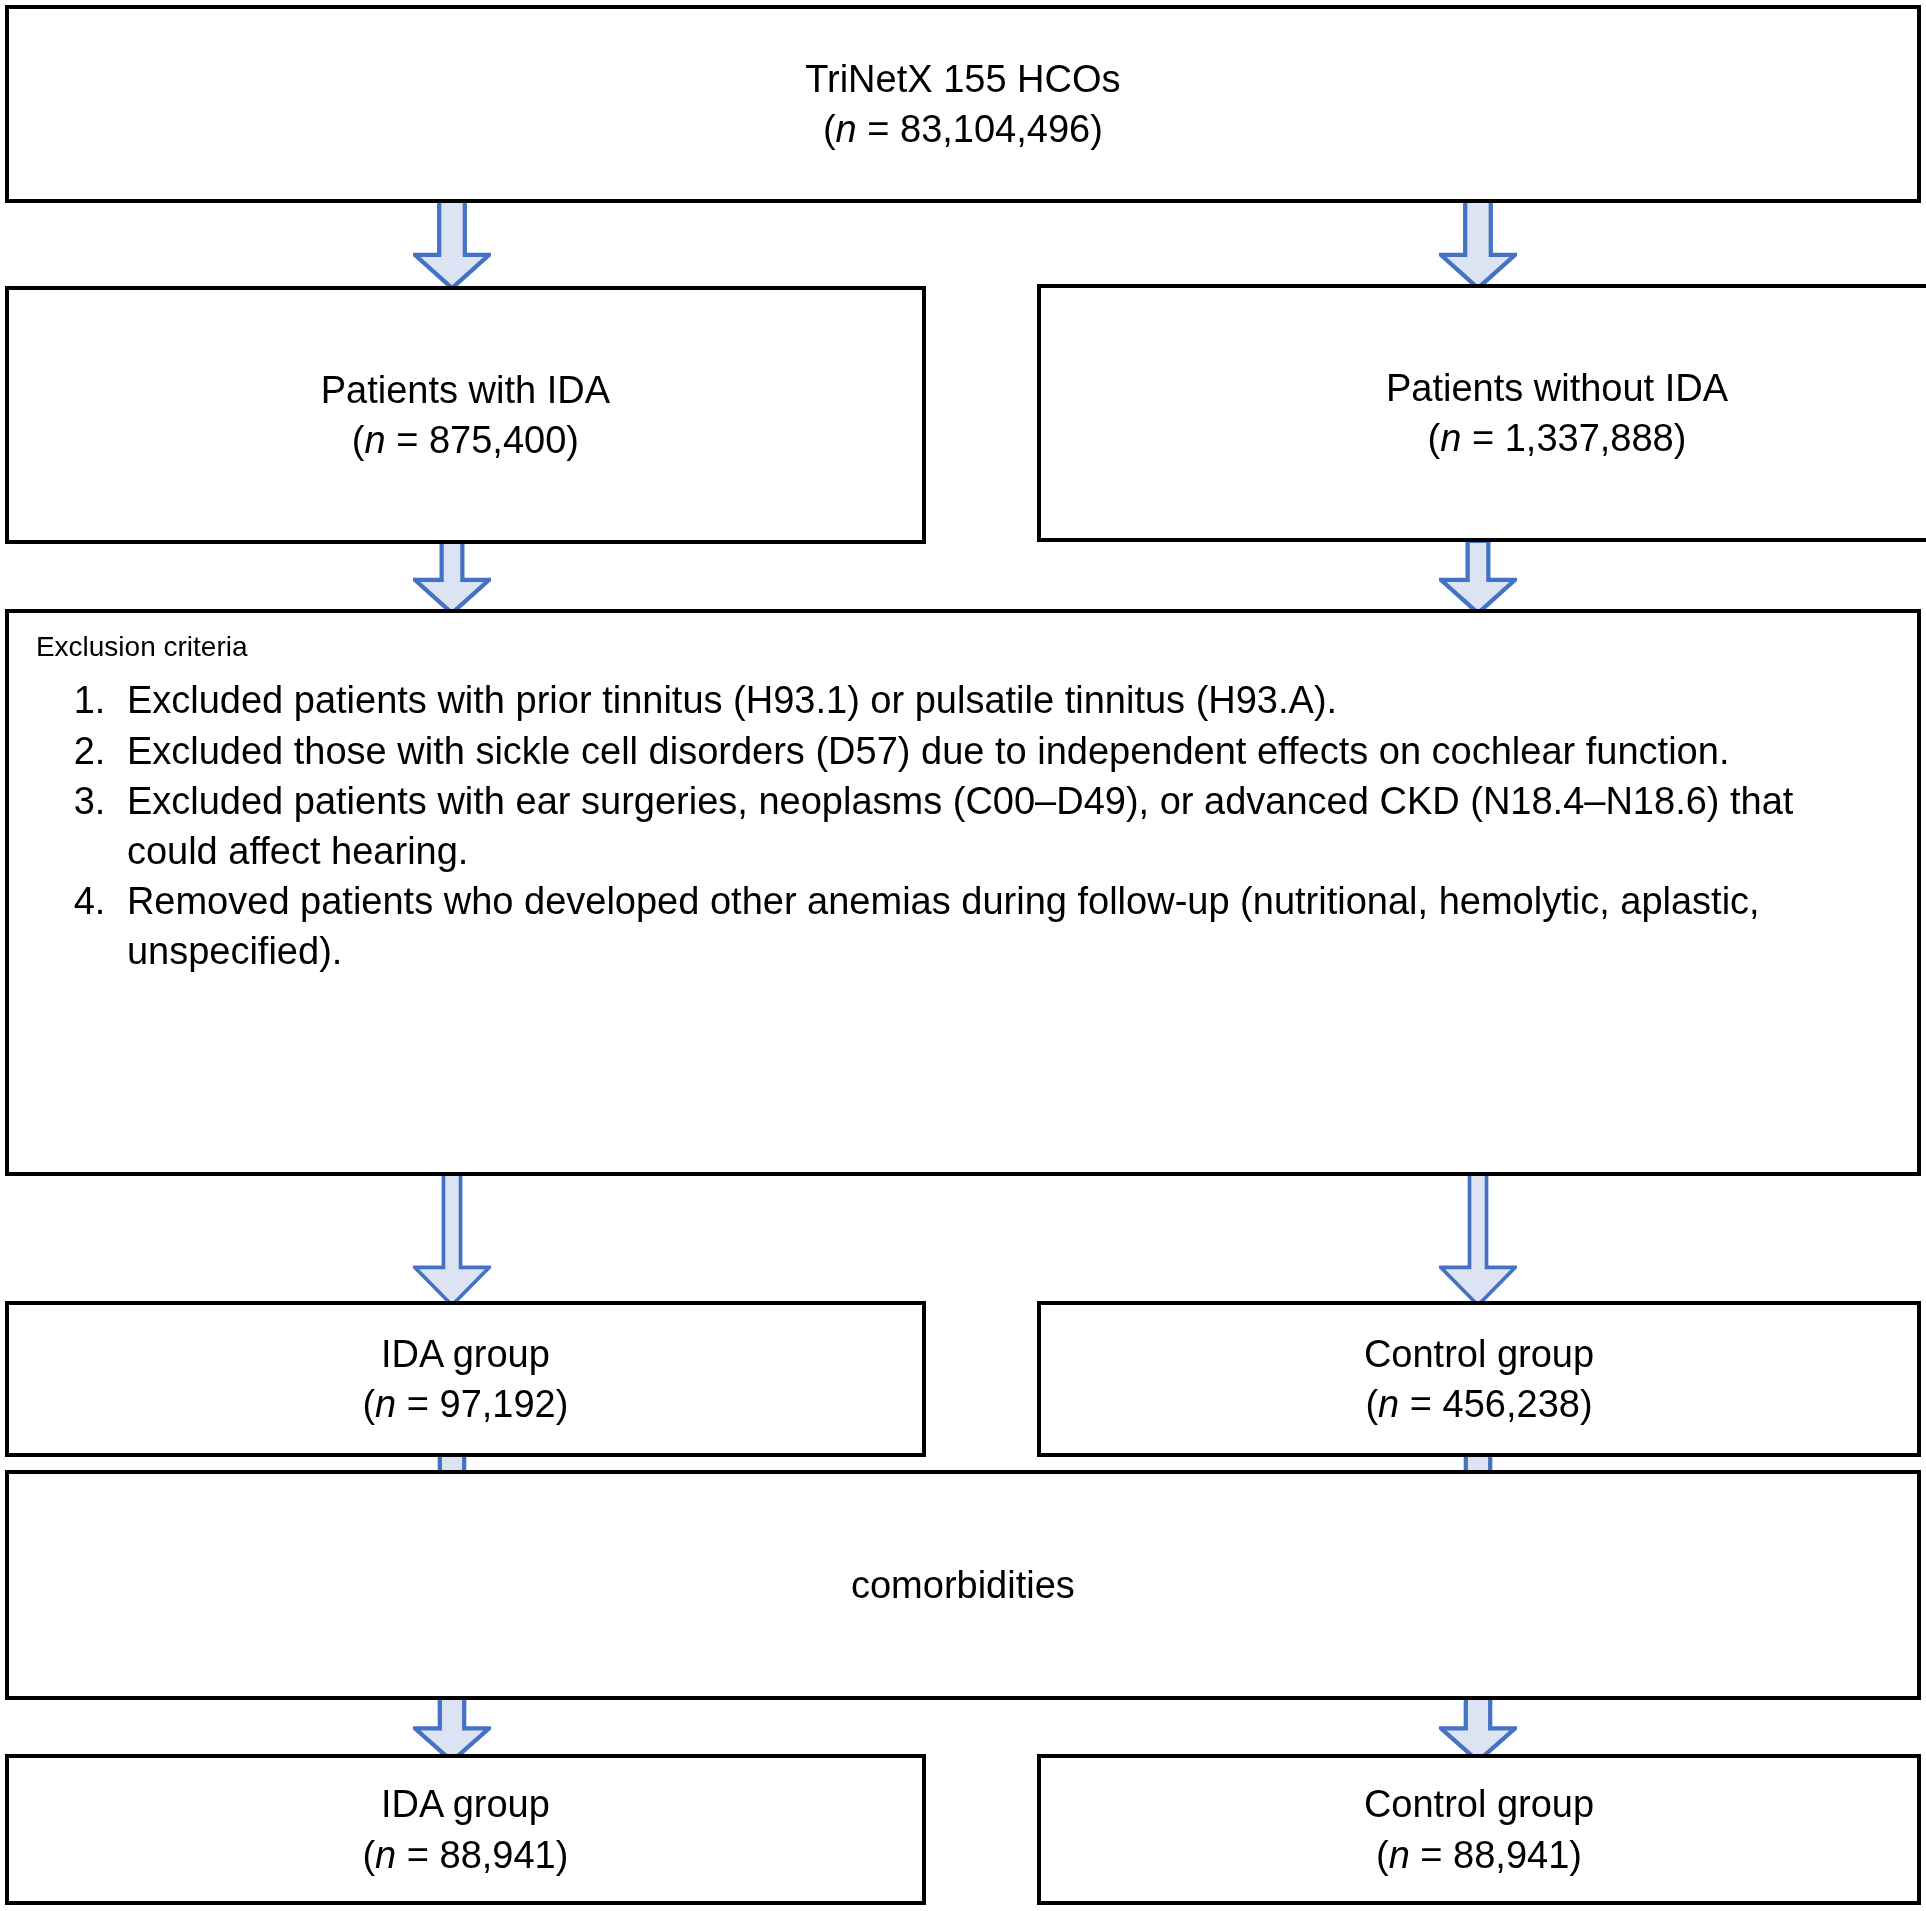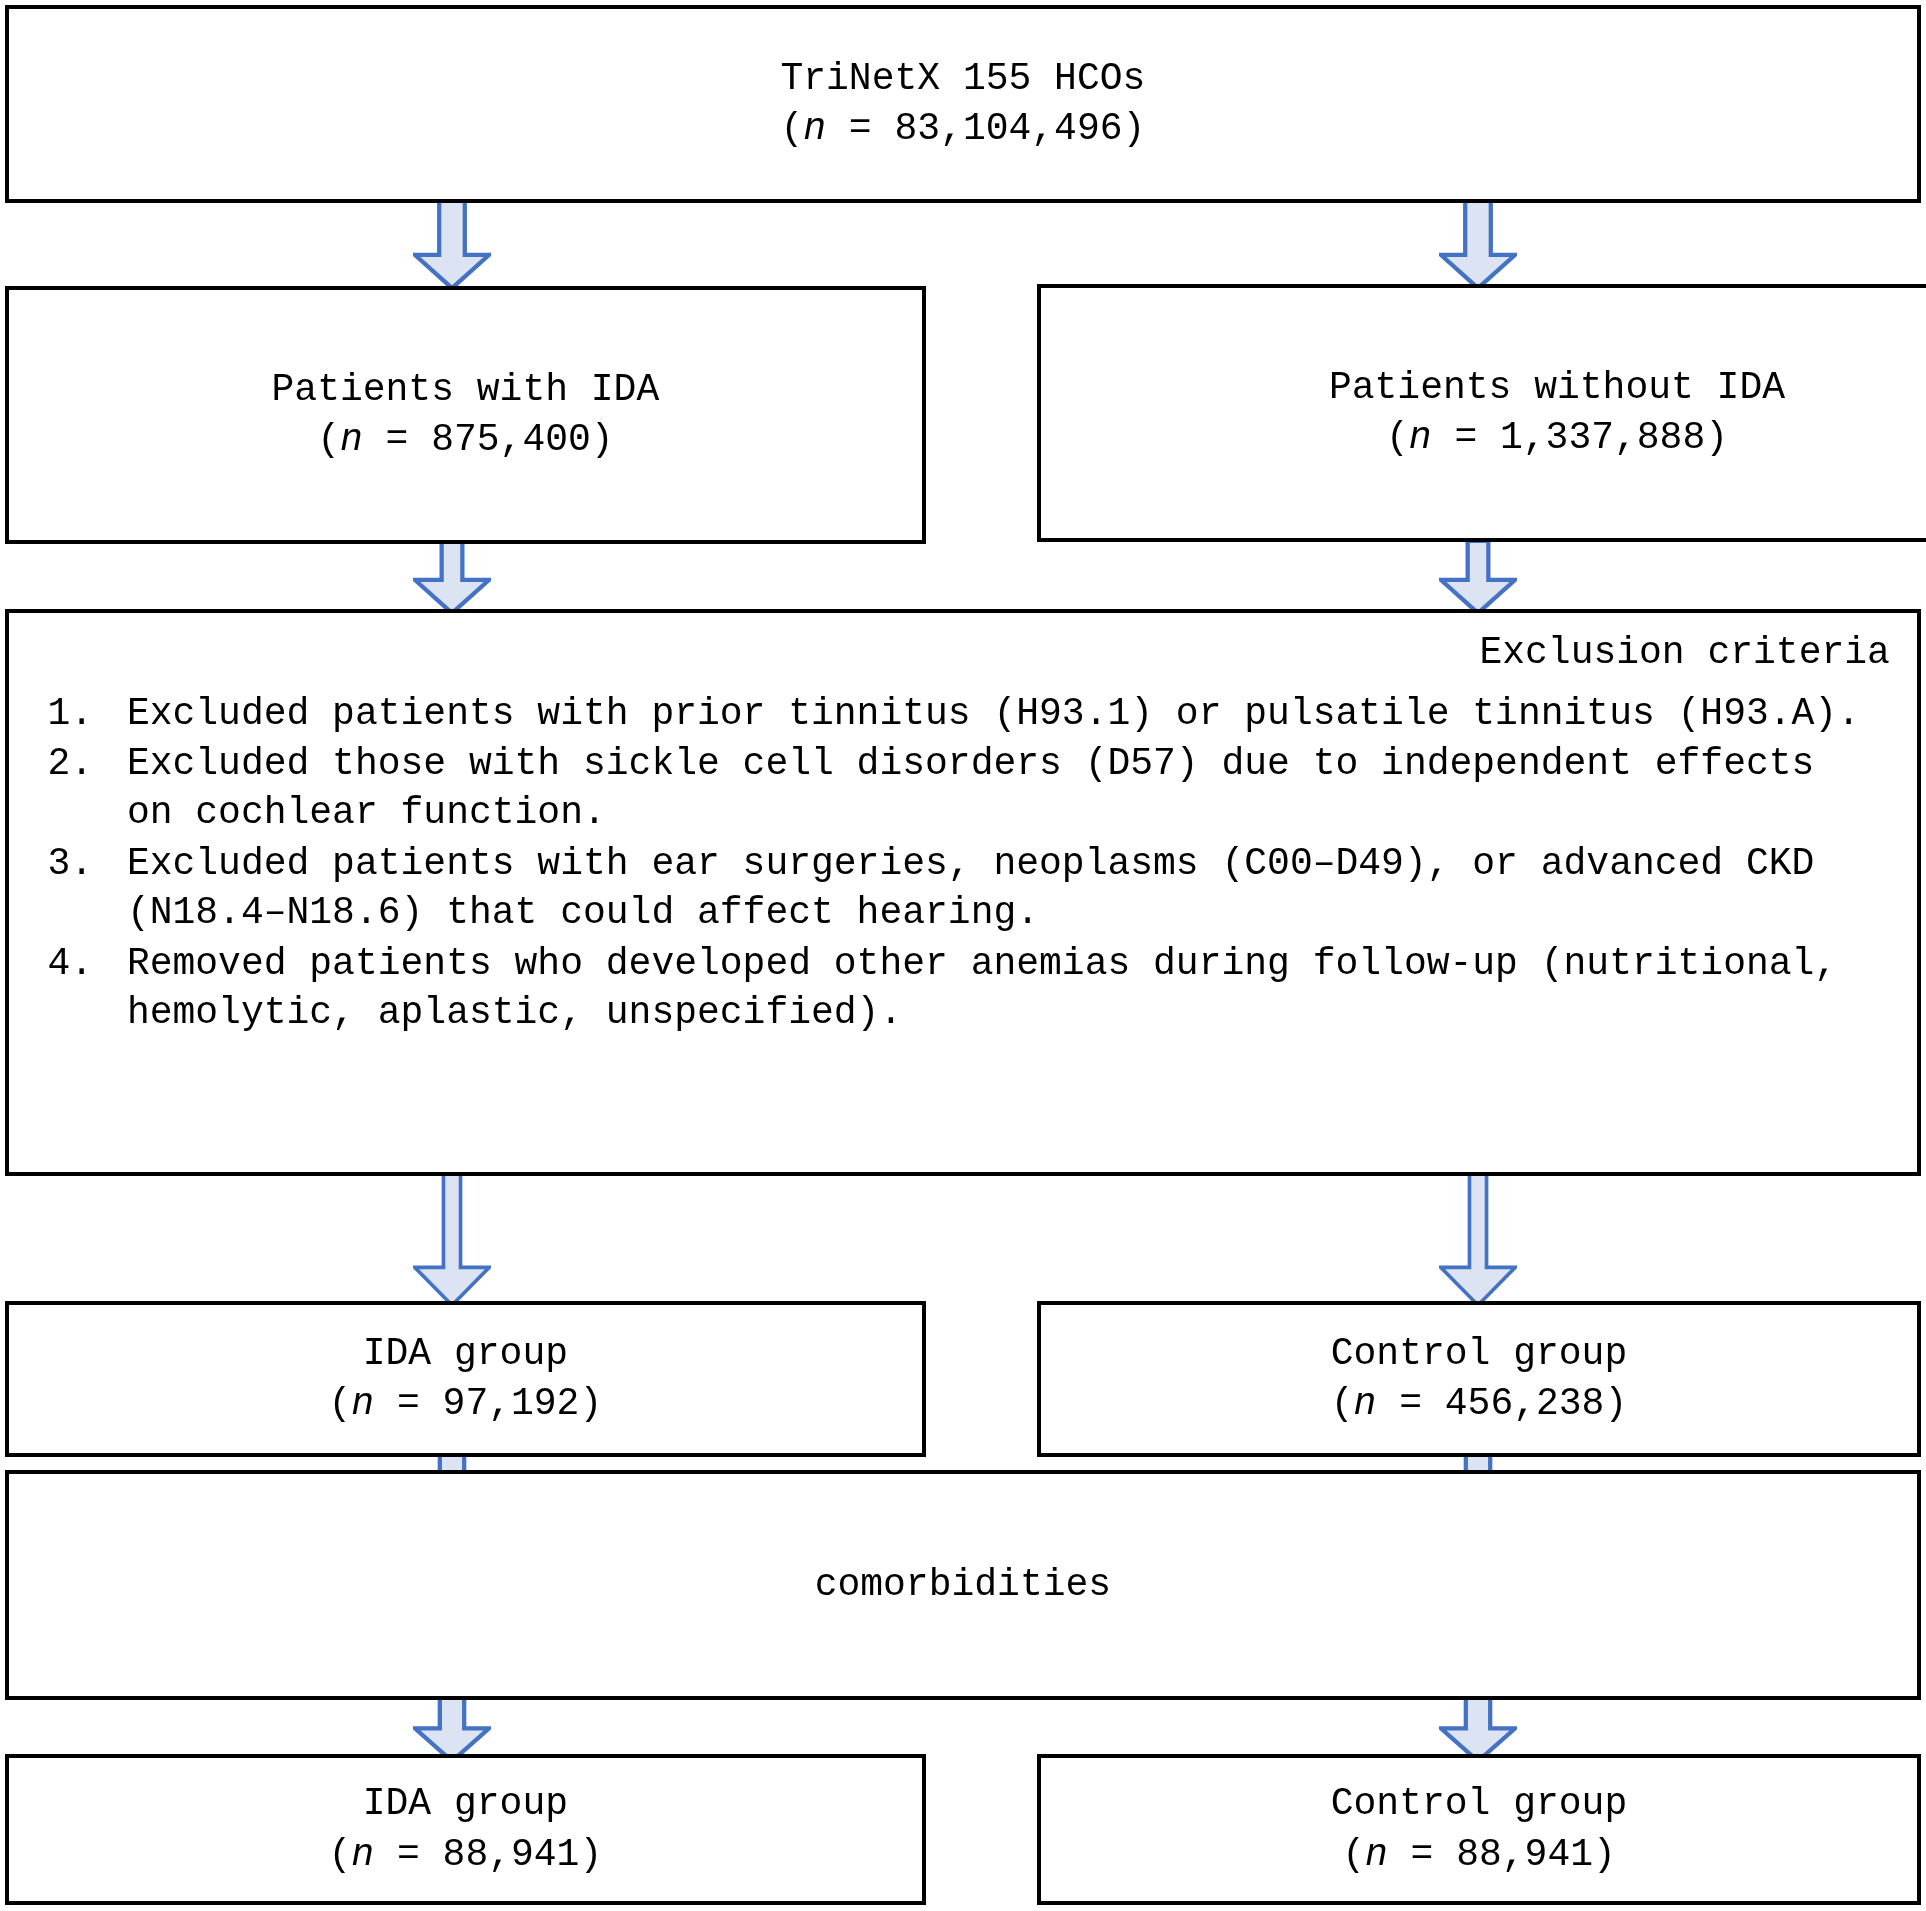--- a/index.html
+++ b/index.html
@@ -10,21 +10,20 @@
   body {
     font-family: "Liberation Sans", sans-serif;
     color: #000000;
   }
   #flowchart {
     position: relative;
     width: 1926px;
     height: 1912px;
     background: #ffffff;
     overflow: hidden;
-    font-family: Liberation Mono, monospace;
   }
   .box {
     position: absolute;
     box-sizing: border-box;
     border: 4.9px solid #000000;
     background: #ffffff;
     display: flex;
     flex-direction: column;
     align-items: center;
     justify-content: center;
@@ -36,22 +35,22 @@
   .box .line { display: block; white-space: nowrap; }
   .ital { font-style: italic; }
 
   
   .box.criteria {
     display: block;
     padding: 16px 27px 12.2px 27px;
     text-align: left;
   }
   .criteria-title {
-    text-align: right;
-    font-size: 38px;
+    text-align: left;
+    font-size: 28px;
     line-height: 1.25;
     margin-bottom: 11px;
   }
   ol.criteria-list {
     margin: 12px;
     padding: 0 0 0 68px;
     list-style-position: outside;
     font-size: 38px;
     line-height: 1.30;
   }

